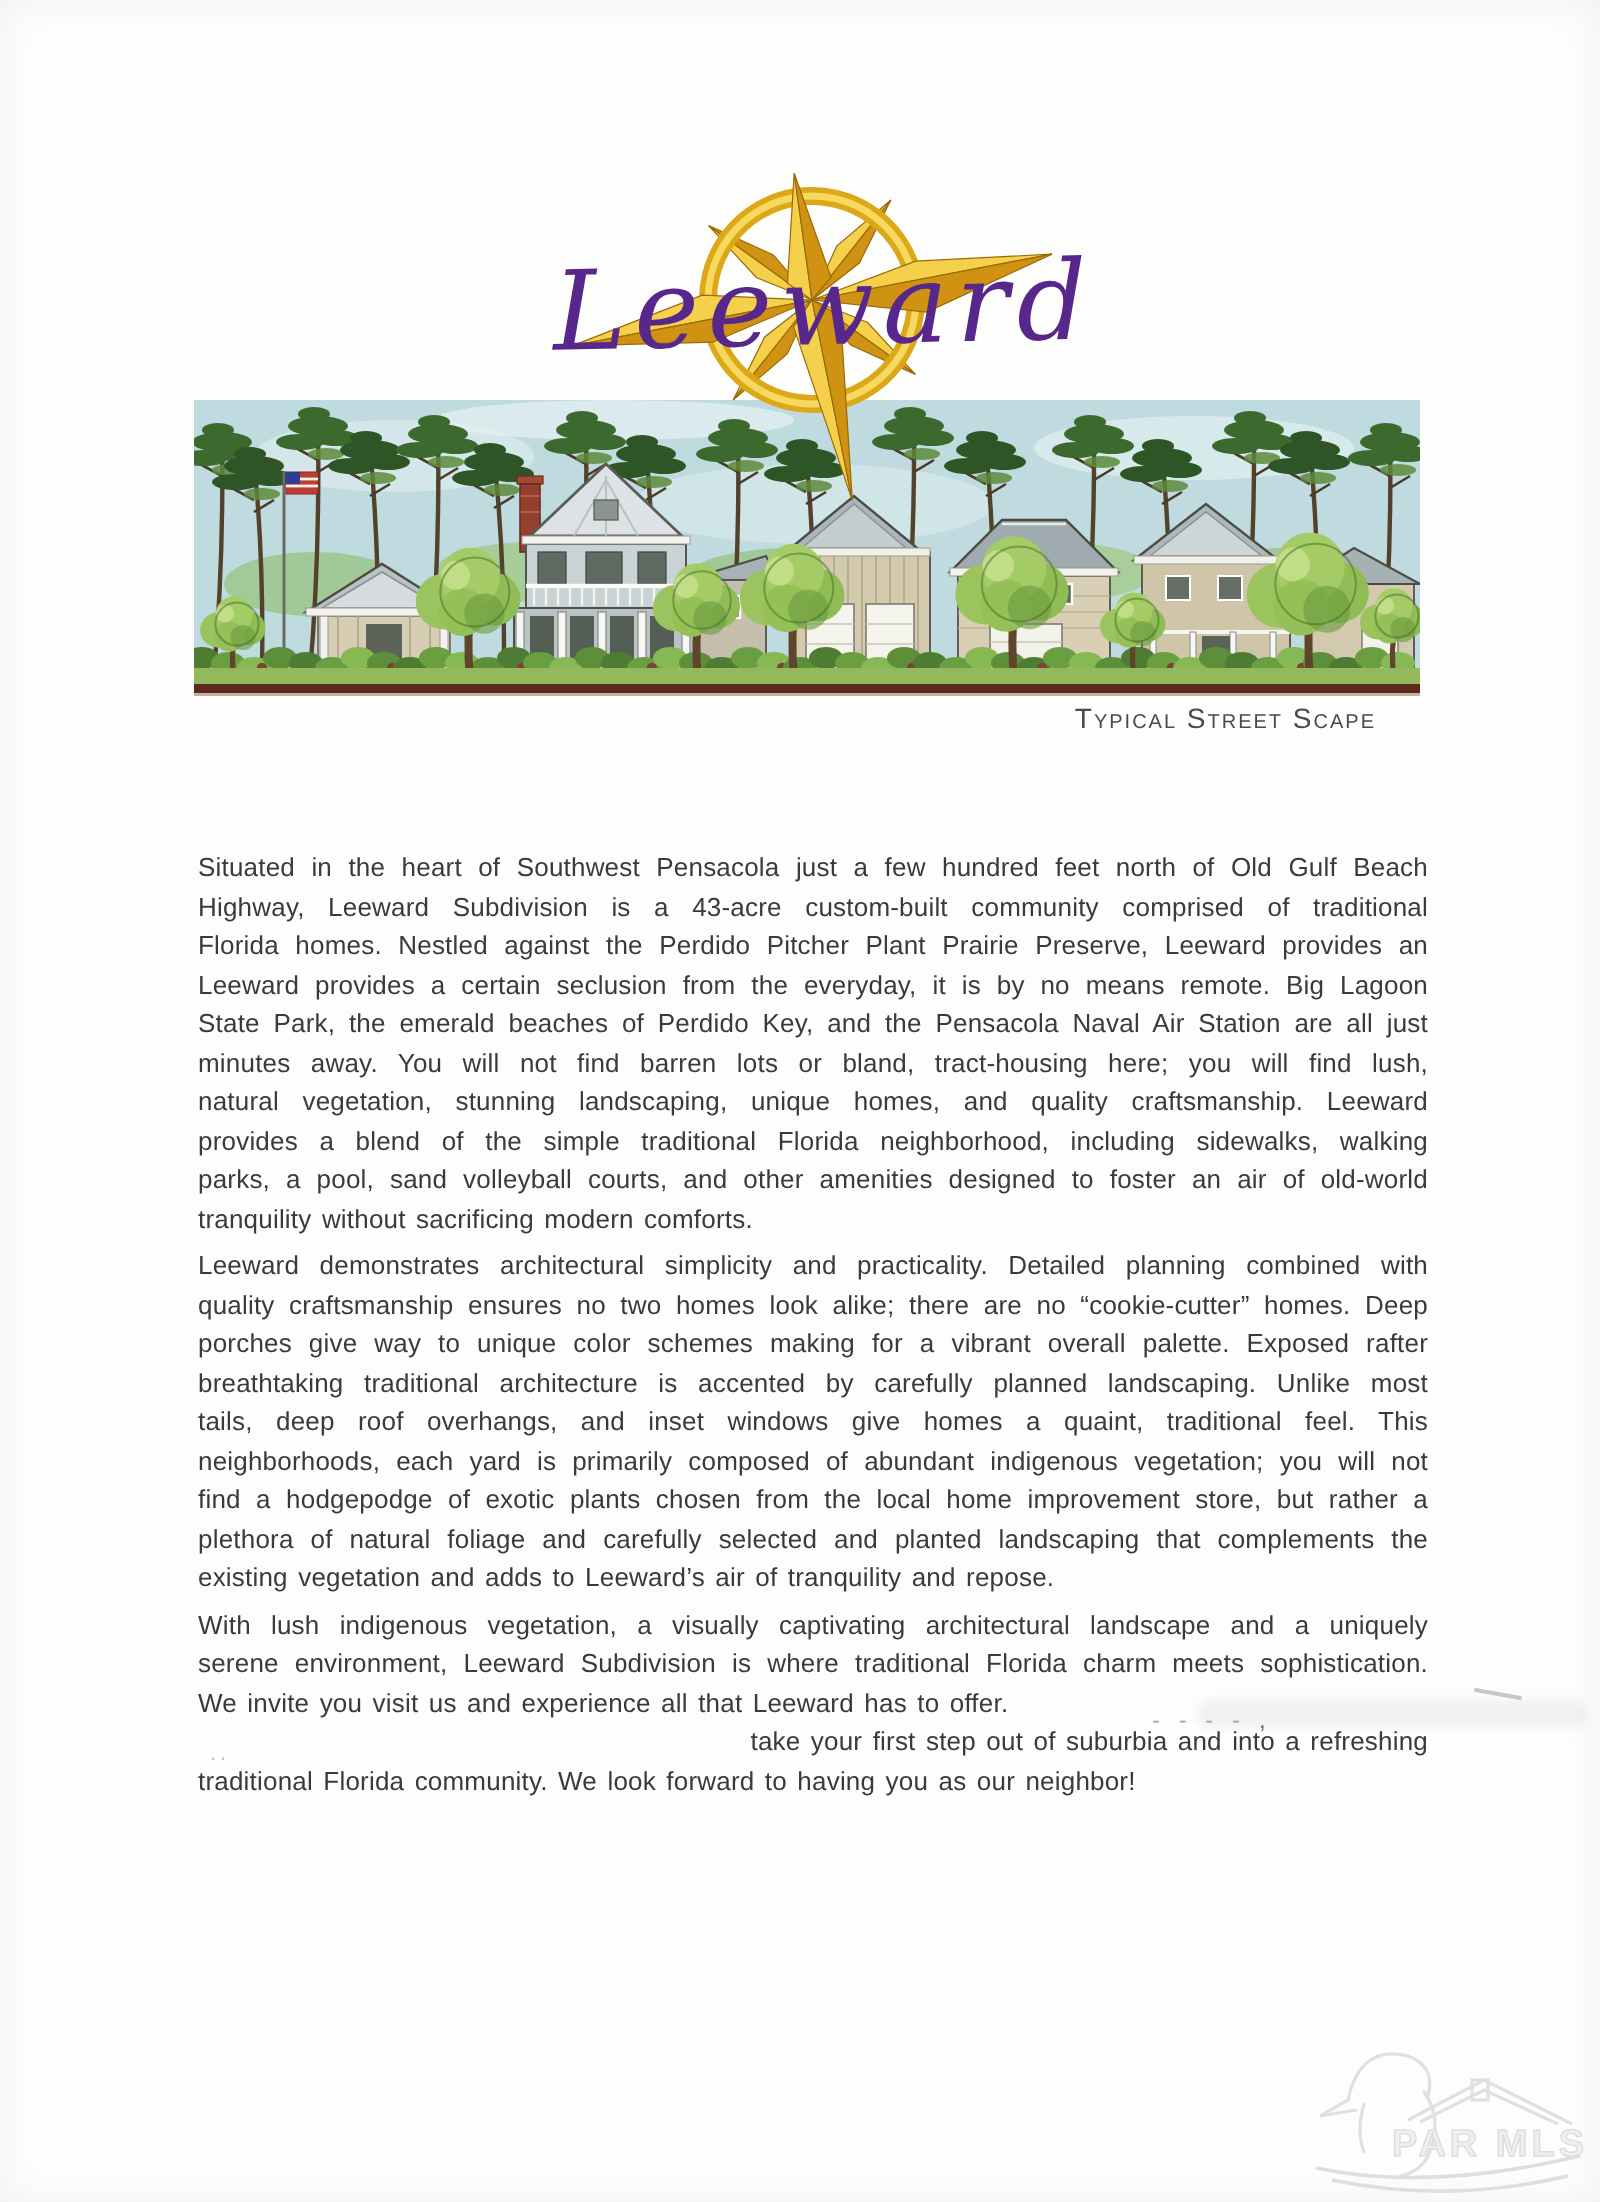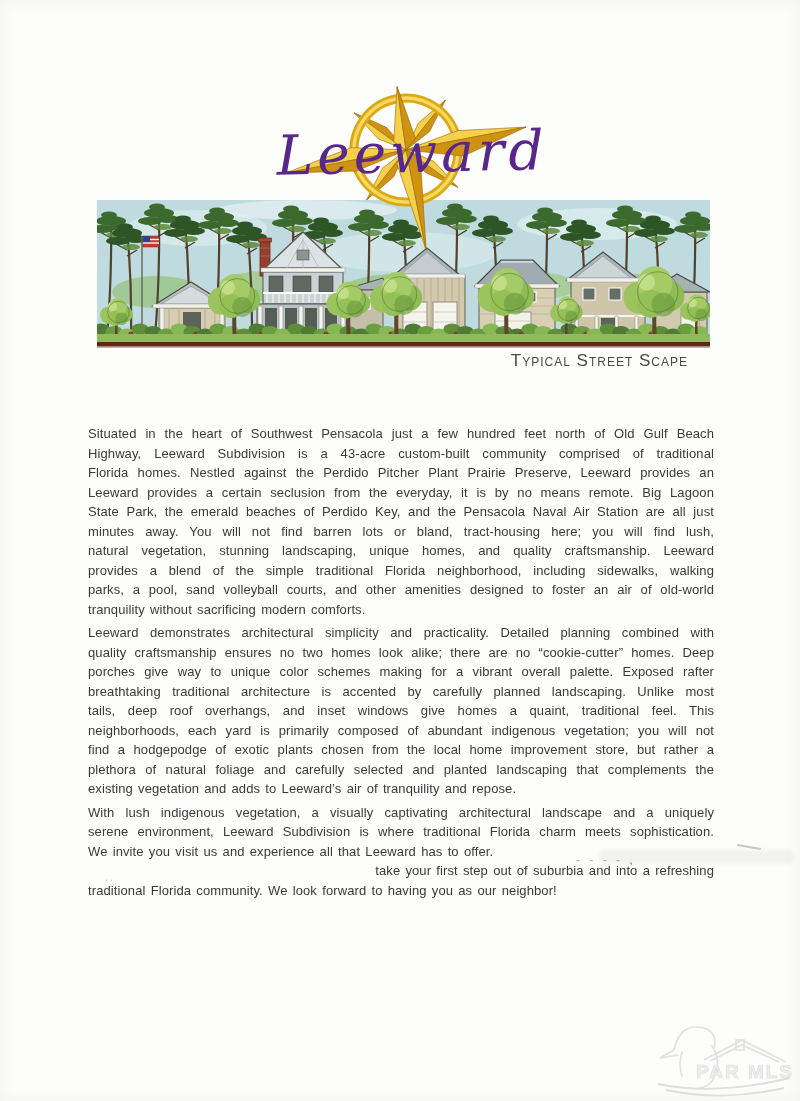--- a/index.html
+++ b/index.html
@@ -16,30 +16,30 @@
     position:absolute;left:262px;top:126px;width:300px;z-index:4;
     text-align:center;
     font-family:"DejaVu Serif","Liberation Serif",serif;
     font-style:italic;font-size:55px;line-height:1;
     letter-spacing:4px;color:#58278c;
     transform:rotate(-1.2deg);
   }
   .street-caption{
     position:absolute;left:400px;top:351px;width:288px;z-index:2;
     text-align:right;font-variant:small-caps;
-    font-size:17px;letter-spacing:1px;color:#4a4a46;
+    font-size:14px;letter-spacing:1px;color:#4a4a46;
   }
   
   .body-text{
     position:absolute;left:88px;top:424px;width:626px;z-index:2;
     font-size:13px;line-height:19.5px;color:#3a3a3a;
     letter-spacing:0.1px;word-spacing:1.5px;
   }
   .para{margin:0 0 4px 0;}
-  .line{text-align:justify;text-align-last:justify;}
+  .line{text-align:justify;text-align-last:justify;margin-left:11px;}
   .line.l{text-align:center;text-align-last:left;}
   .line.r{text-align:center;text-align-last:right;}
   
   .artifact{position:absolute;z-index:2;}
   .remnant-dashes{
     left:576px;top:852px;font-size:12px;color:#8e8e8e;opacity:.75;
     letter-spacing:3px;
   }
   .remnant-comma{color:#4c4c4c;font-size:13px;letter-spacing:0;}
   .smudge-band{

